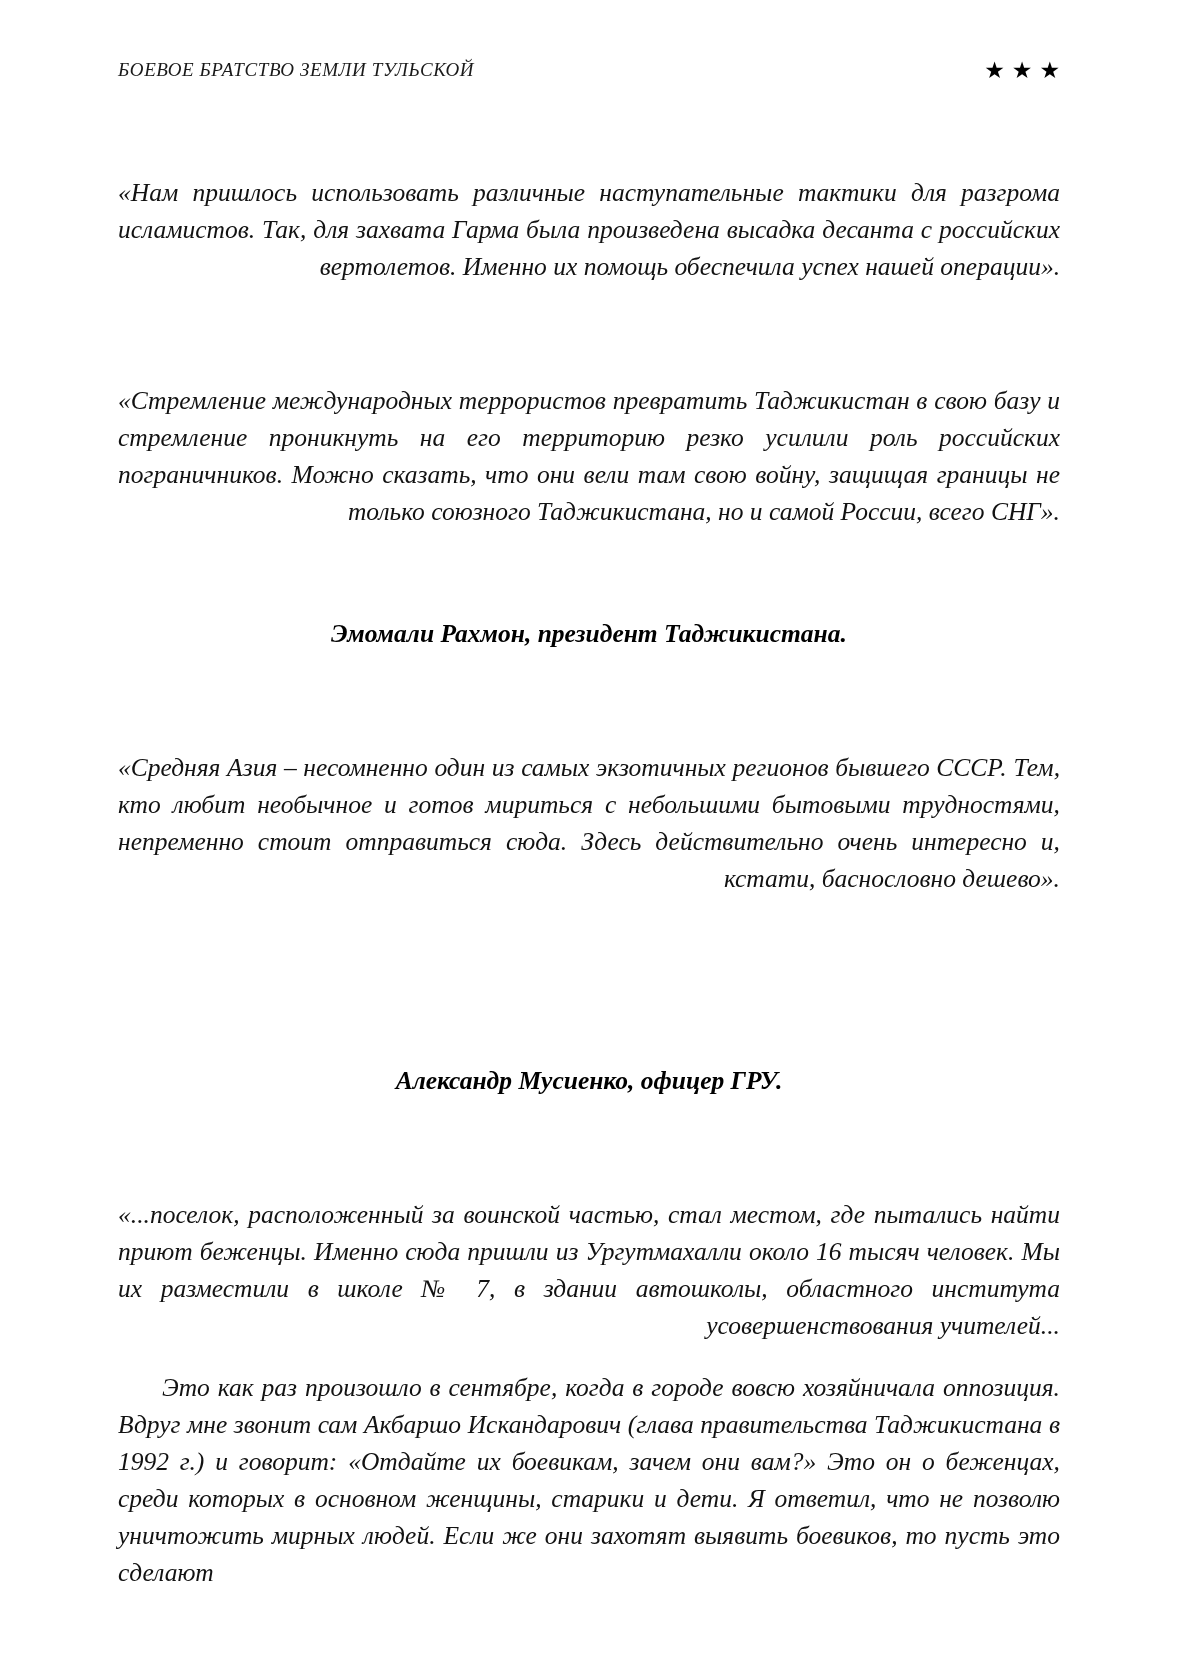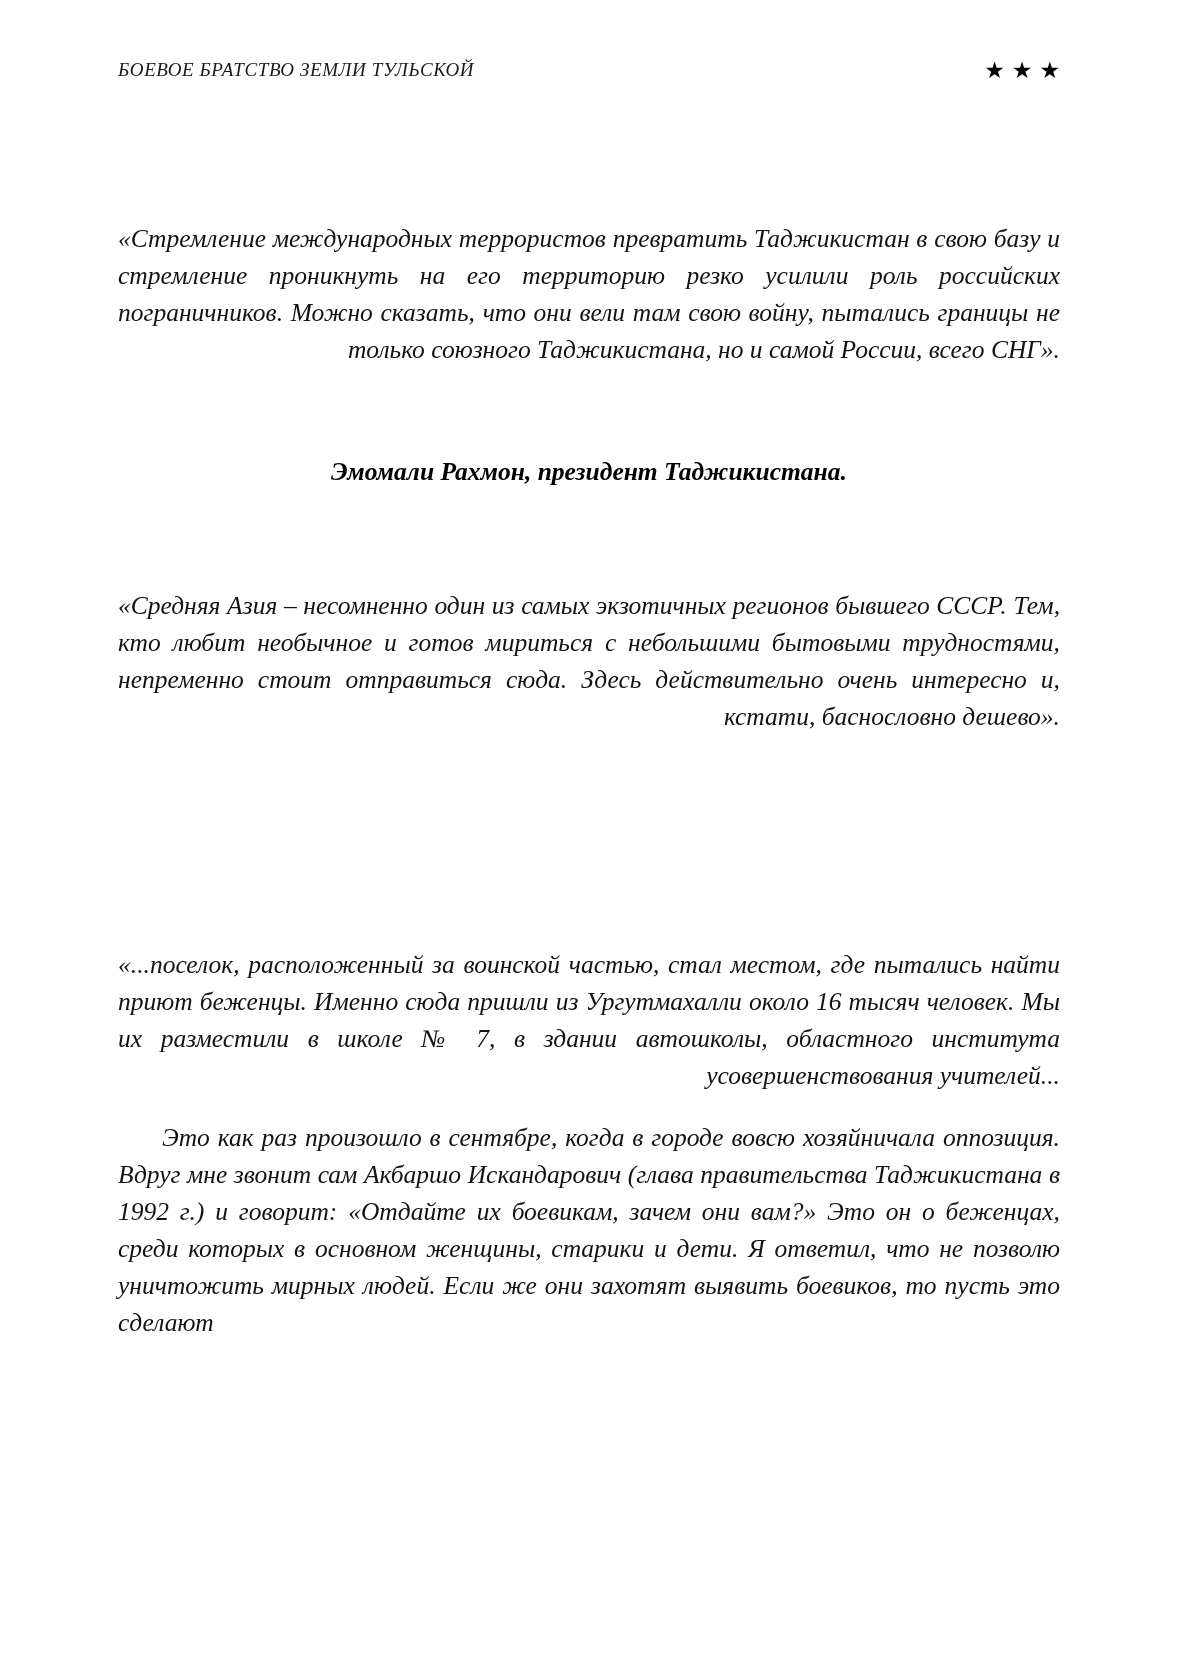--- a/index.html
+++ b/index.html
@@ -125,41 +125,43 @@
       <span>★</span>
       <span>★</span>
       <span>★</span>
     </div>
   </div>
 
   <div class="content">
 
     <div class="gap-xs"></div>
 
+    <p class="quote-block">«Нам пришлось использовать различные наступательные тактики для разгрома исламистов. Так, для захвата Гарма была произведена высадка десанта с российских вертолетов. Именно их помощь обеспечила успех нашей операции».</p>
 
     <div class="gap-lg"></div>
 
-    <p class="quote-block">«Стремление международных террористов превратить Таджикистан в свою базу и стремление проникнуть на его территорию резко усилили роль российских пограничников. Можно сказать, что они вели там свою войну, пытались границы не только союзного Таджикистана, но и самой России, всего СНГ».</p>
+    <p class="quote-block">«Стремление международных террористов превратить Таджикистан в свою базу и стремление проникнуть на его территорию резко усилили роль российских пограничников. Можно сказать, что они вели там свою войну, защищая границы не только союзного Таджикистана, но и самой России, всего СНГ».</p>
 
     <div class="gap-md"></div>
 
     <p class="attribution">Эмомали Рахмон, президент Таджикистана.</p>
 
     <div class="gap-lg"></div>
 
     <p class="quote-block">«Средняя Азия – несомненно один из самых экзотичных регионов бывшего СССР. Тем, кто любит необычное и готов мириться с небольшими бытовыми трудностями, непременно стоит отправиться сюда. Здесь действительно очень интересно и, кстати, баснословно дешево».</p>
 
     <div class="gap-md"></div>
 
 
     <div class="gap-lg"></div>
 
 
     <div class="gap-md"></div>
 
+    <p class="attribution">Александр Мусиенко, офицер ГРУ.</p>
 
     <div class="gap-lg"></div>
 
     <p class="quote-block">«...поселок, расположенный за воинской частью, стал местом, где пытались найти приют беженцы. Именно сюда пришли из Ургутмахалли около 16 тысяч человек. Мы их разместили в школе № 7, в здании автошколы, областного института усовершенствования учителей...</p>
 
     <p class="quote-block" style="text-align-last:justify;"><span class="para-indent"></span><span>Это как раз произошло в сентябре, когда в городе вовсю хозяйничала оппозиция. Вдруг мне звонит сам Акбаршо Искандарович (глава правительства Таджикистана в 1992 г.) и говорит: «Отдайте их боевикам, зачем они вам?» Это он о беженцах, среди которых в основном женщины, старики и дети. Я ответил, что не позволю уничтожить мирных людей. Если же они захотят выявить боевиков, то пусть это сделают</span></p>
 
   </div>
 
 

